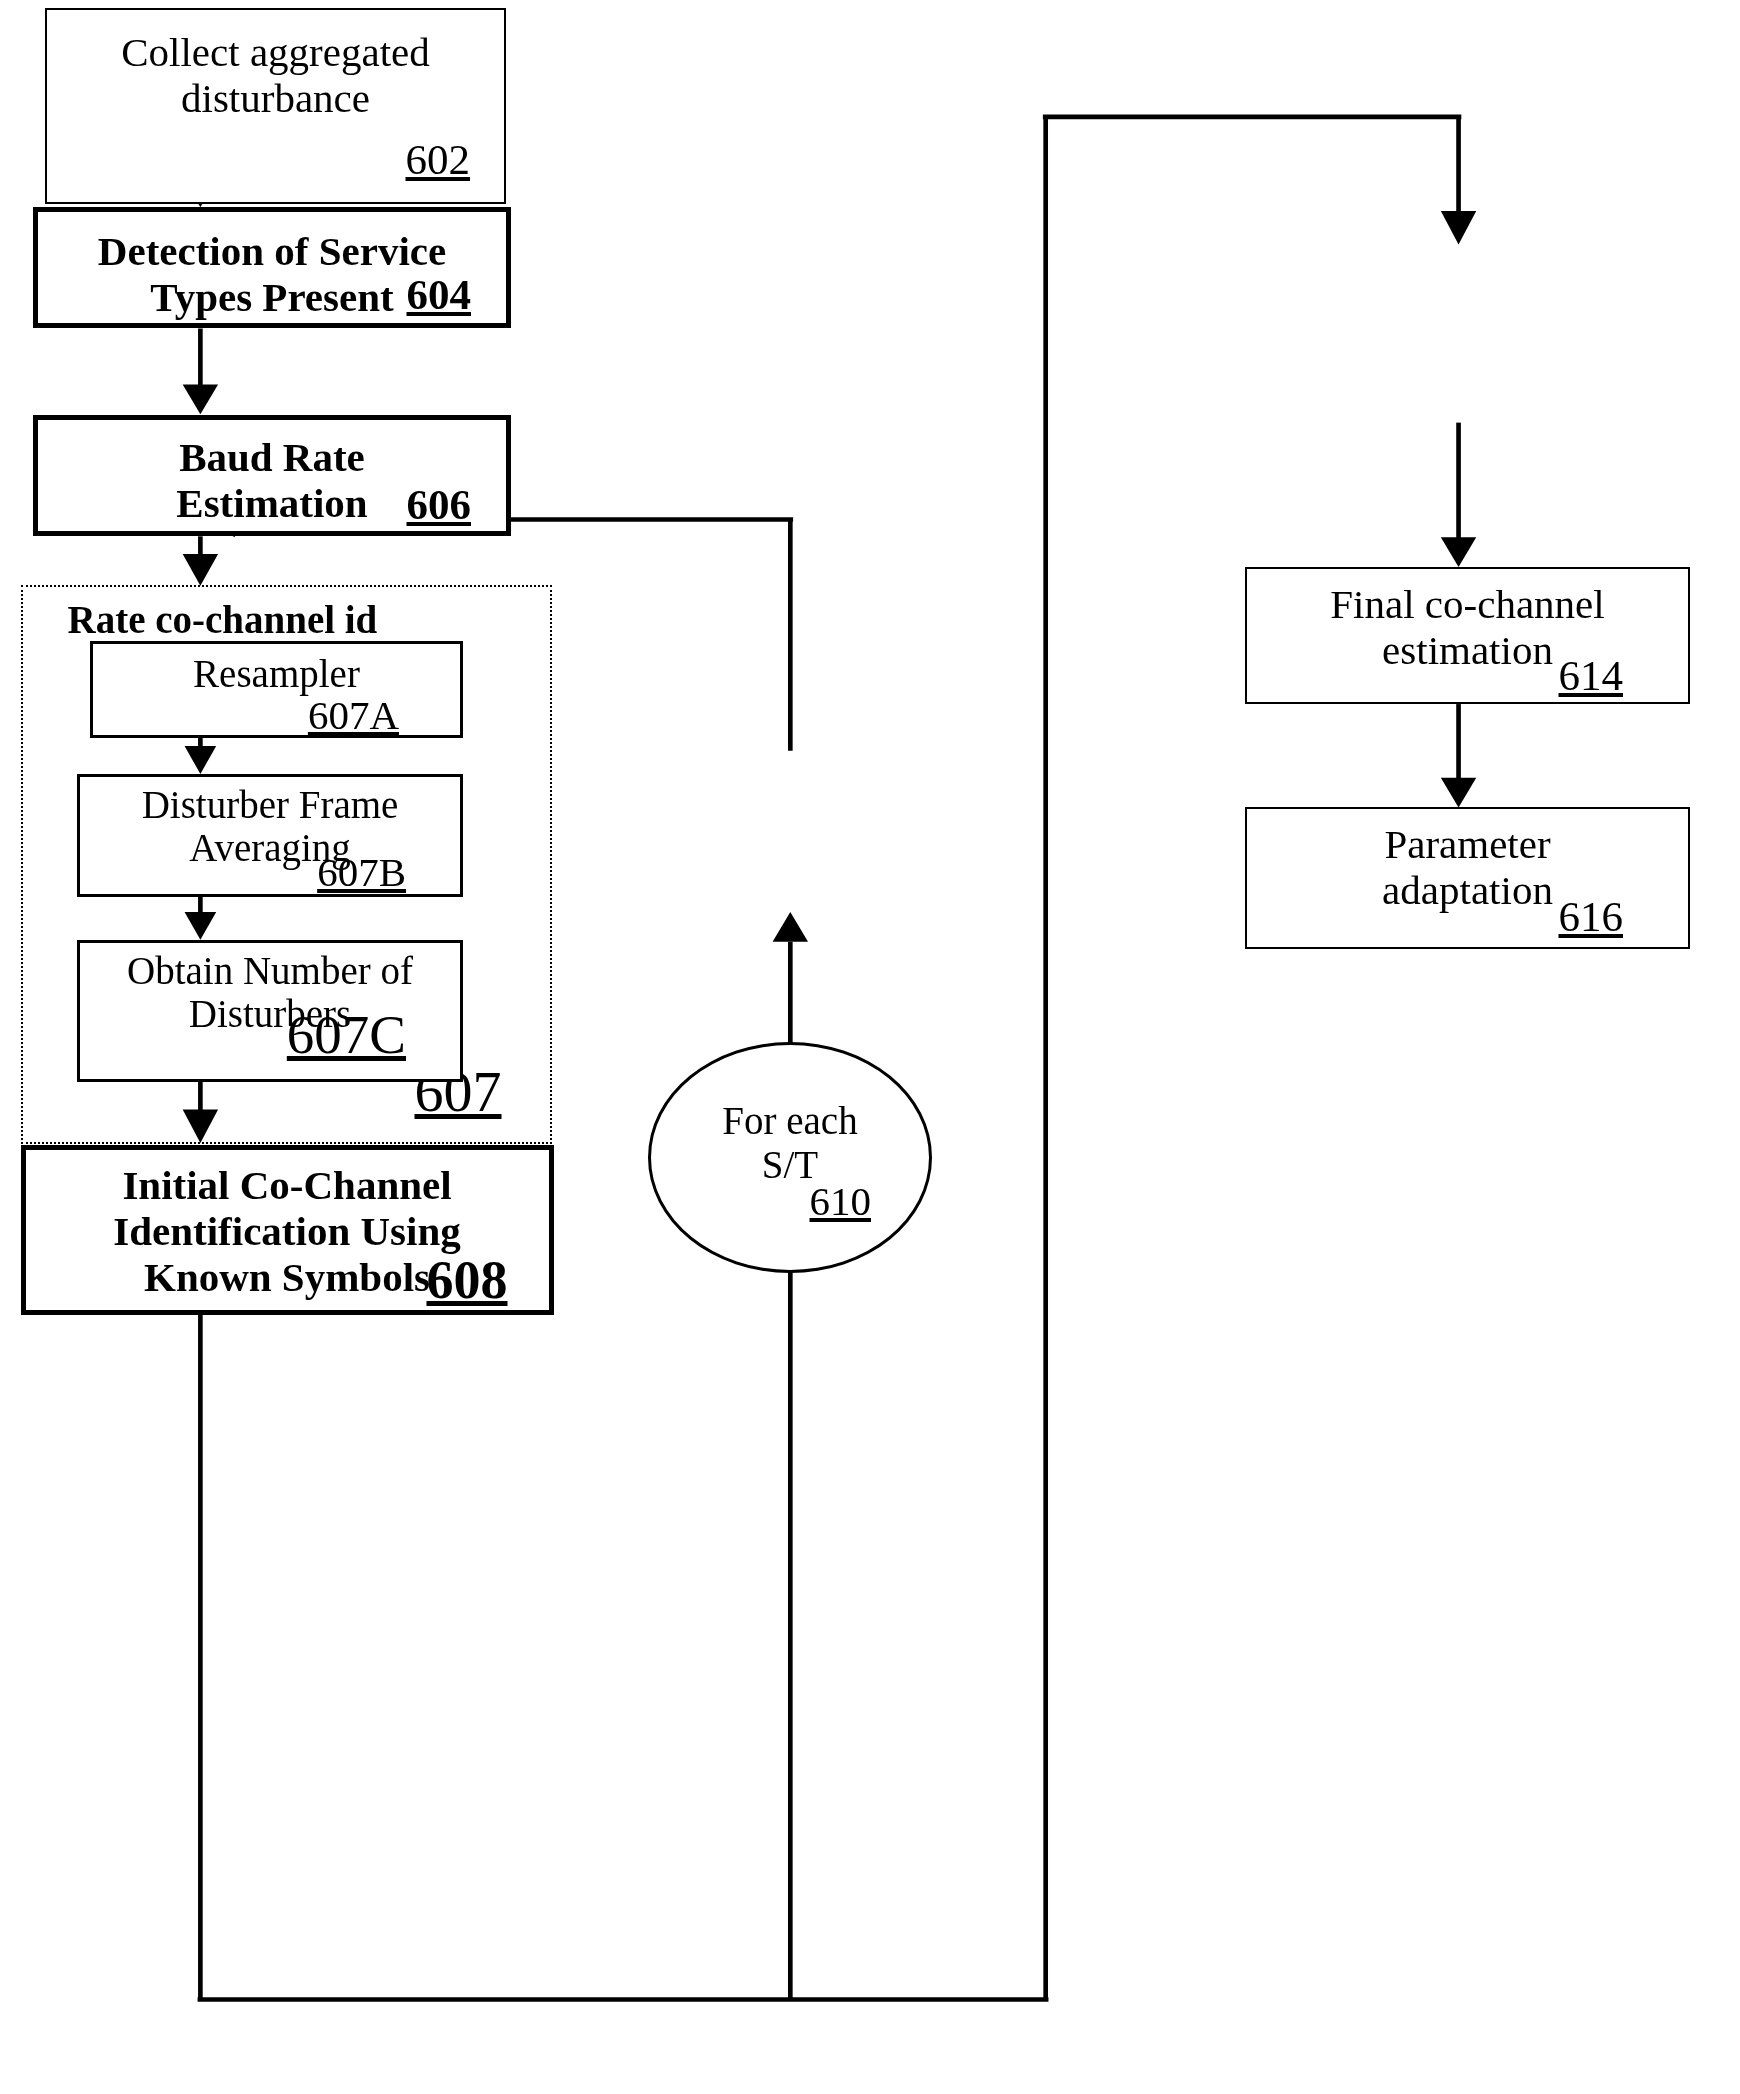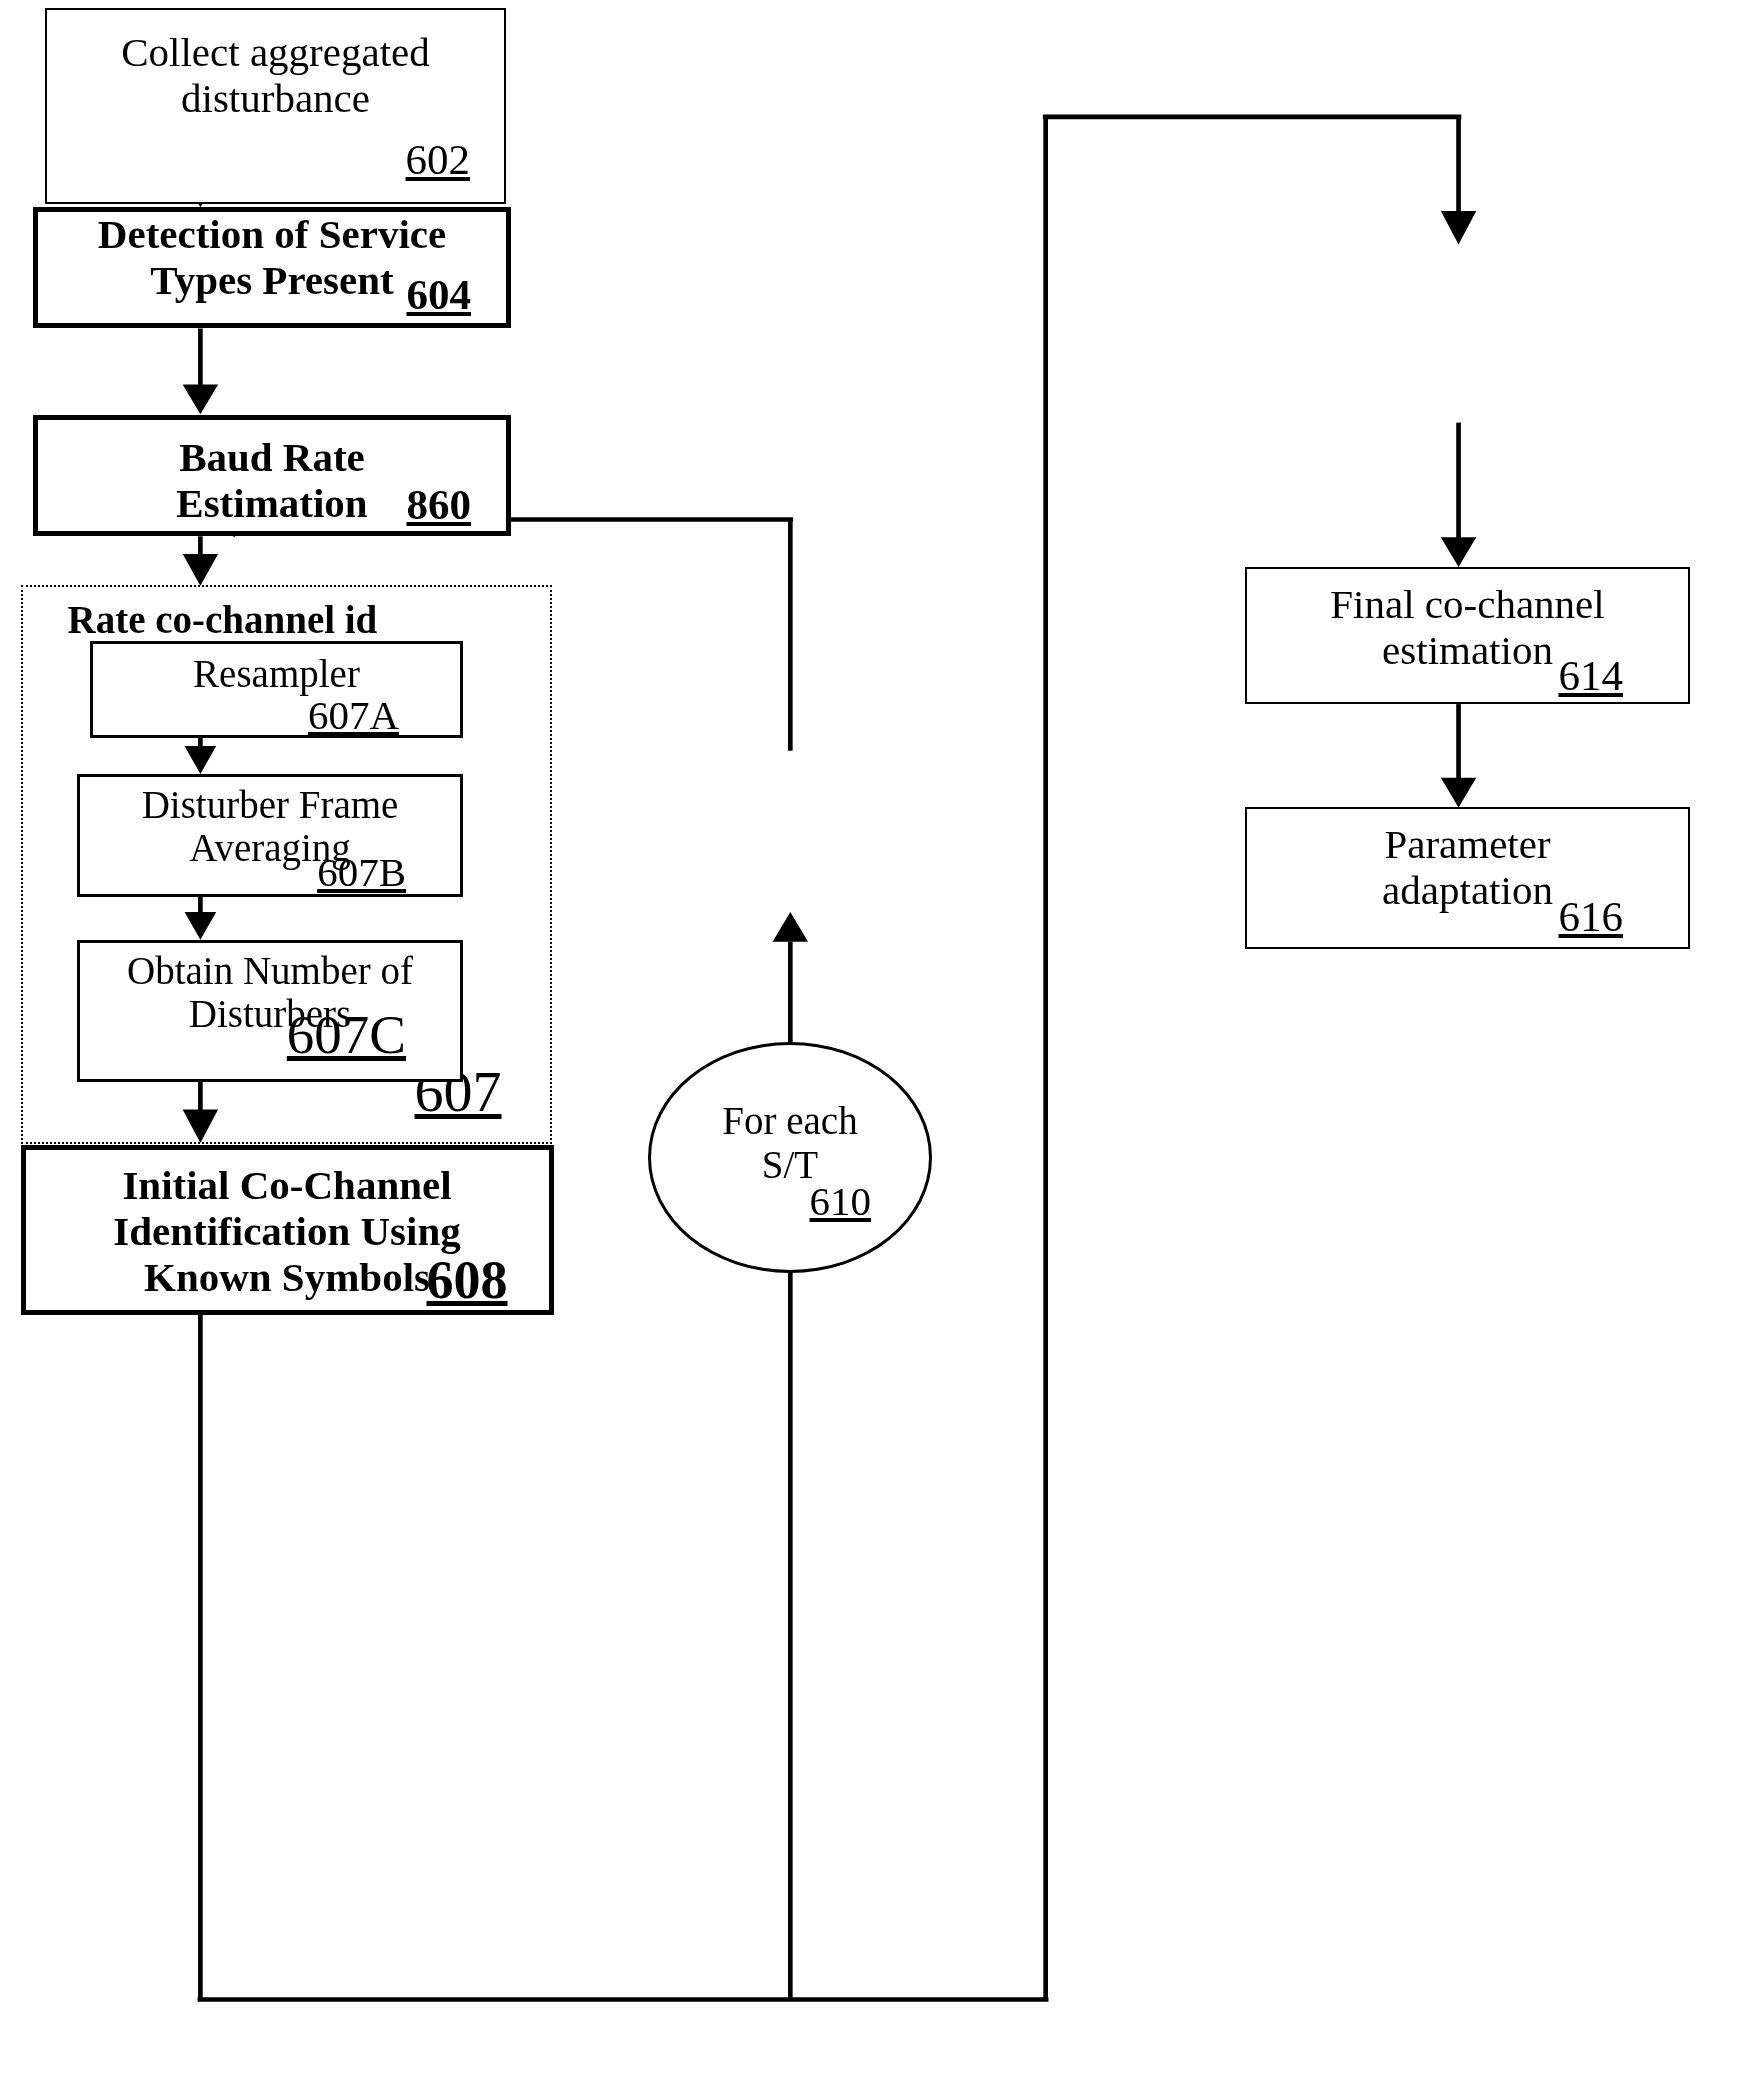--- a/index.html
+++ b/index.html
@@ -123,30 +123,30 @@
       <polygon points="1546,834 1584,834 1565,866" fill="#000" stroke="none"></polygon>
     </g>
   </svg>
 
   <div class="node thin-box plain" style="left:45px; top:7.5px; width:461px; height:196px; padding-top:20.5px; font-size:41px;">
     <span class="title">Collect aggregated
 disturbance</span>
     <span class="ref" style="right:34px; bottom:17px; font-size:43px;">602</span>
   </div>
 
-  <div class="node thick-box bold" style="left:33px; top:207px; width:478px; height:121px; font-size:41px;">
+  <div class="node thick-box bold" style="left:33px; top:207px; width:478px; height:121px; padding-top:17px; font-size:41px;">
     <span class="title">Detection of Service
 Types Present</span>
     <span class="ref" style="right:35px; bottom:3.7px; font-size:43px;">604</span>
   </div>
 
   <div class="node thick-box bold" style="left:33px; top:415px; width:478px; height:121px; padding-top:15px; font-size:41px;">
     <span class="title">Baud Rate
 Estimation</span>
-    <span class="ref" style="right:35px; bottom:1.9px; font-size:43px;">860</span>
+    <span class="ref" style="right:35px; bottom:1.9px; font-size:43px;">606</span>
   </div>
 
   <div class="node dotted-box bold" style="left:20.5px; top:585px; width:531px; height:559px; padding:0; font-size:39px;">
     <span class="title" style="padding-top:11.2px; padding-left:45px; text-align:left; width:auto;">Rate co-channel id</span>
     <span class="ref plain" style="right:48px; bottom:17px; font-size:58px; font-weight:normal;margin-left:38px;">607</span>
   </div>
 
   <div class="node inner-box plain" style="left:90px; top:641px; width:373px; height:97px; padding-top:7.5px; font-size:39px;">
     <span class="title">Resampler</span>
     <span class="ref" style="right:61px; bottom:-3.7px; font-size:41px;">607A</span>

